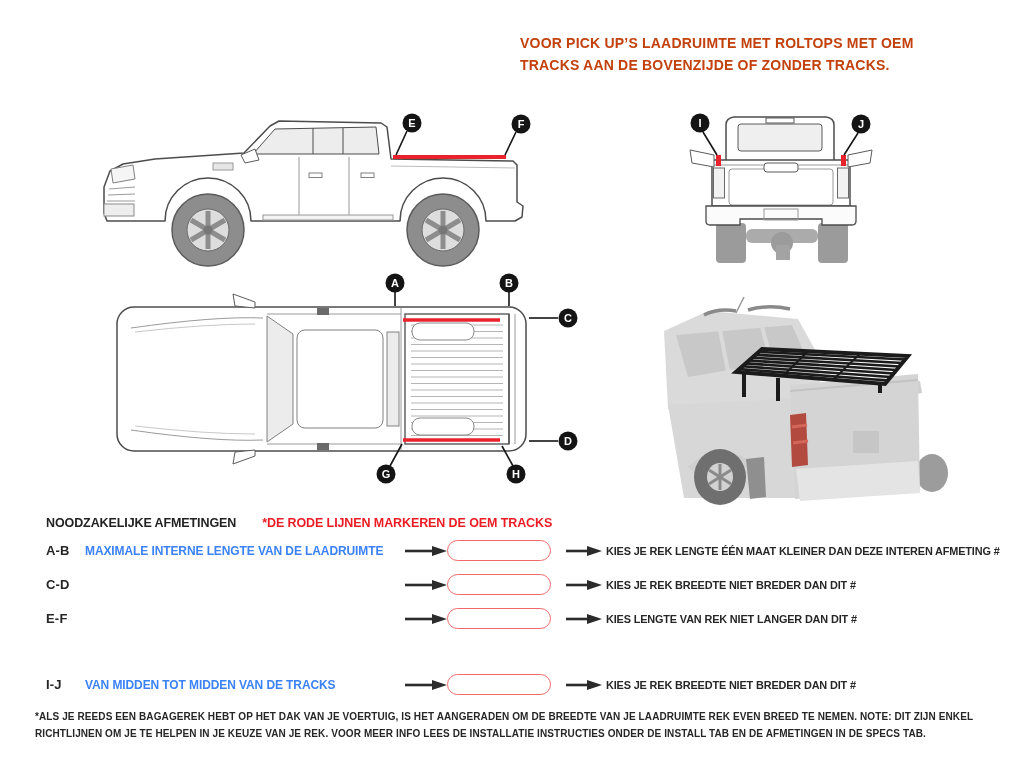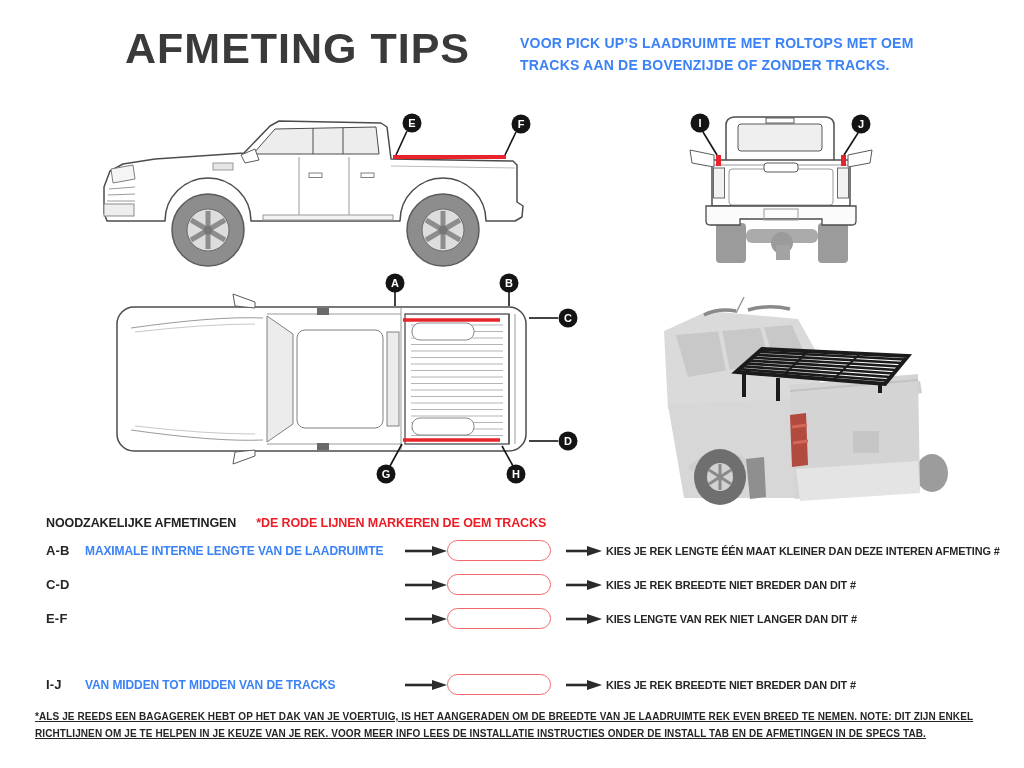--- a/index.html
+++ b/index.html
@@ -4,52 +4,51 @@
 <style>
   * { margin:0; padding:0; box-sizing:border-box; }
   html,body { width:1024px; height:768px; background:#ffffff; overflow:hidden;
     font-family:"Liberation Sans", sans-serif; }
   .abs { position:absolute; }
   #canvas { position:relative; width:1024px; height:768px; background:#fff; }
 
   
   .title { left:125px; top:24px; font-size:43px; font-weight:900; letter-spacing:1px;
     color:#3a3a3a; }
-  .subtitle { left:520px; top:32px; font-size:14px; font-weight:bold; color:#3b82f6;
+  .subtitle { left:520px; top:32px; font-size:14px; font-weight:bold; color:#c2410c;
     line-height:22px; letter-spacing:0.2px; }
   .subtitle span { display:block; }
 
   
   .theading { left:46px; top:516px; font-size:12.5px; font-weight:bold; color:#222;
     letter-spacing:-0.1px; }
-  .theading .rednote { color:#EC1C24; margin-left:20px; }
+  .theading .rednote { color:#EC1C24; margin-left:26px; }
   .mrow { position:absolute; left:0; height:22px; width:1024px;text-align:right; }
   .mrow .code { position:absolute; left:46px; top:3px; font-size:13px; font-weight:bold;
     color:#262626; letter-spacing:0.2px; }
   .mrow .desc { position:absolute; left:85px; top:4px; font-size:12px; font-weight:bold;
     color:#3b82f6; letter-spacing:-0.1px; }
   .mrow .a1 { position:absolute; left:404px; top:5px; }
   .mrow .pill { position:absolute; left:447px; top:0; width:104px; height:21px;
     border:1.6px solid #F2696B; border-radius:11px; background:#fff; }
   .mrow .a2 { position:absolute; left:565px; top:5px; }
   .mrow .adv { position:absolute; left:606px; top:5px; font-size:10.9px; font-weight:bold;
     color:#262626; letter-spacing:-0.15px; }
   .footnote { left:35px; top:709px; width:975px; font-size:10px; font-weight:bold;
-    color:#262626; line-height:16.5px; letter-spacing:0.1px;text-decoration:underline; }
+    color:#262626; line-height:16.5px; letter-spacing:0.1px; }
 
   svg { display:block; }
   svg text.mk { font-family:"Liberation Sans",sans-serif; font-size:11px; font-weight:bold;
     fill:#ffffff; text-anchor:middle; }
 </style>
 </head>
 <body>
 
 <div id="canvas">
 
-  <div class="abs title">AFMETING TIPS</div>
   <div class="abs subtitle">
     <span>VOOR PICK UP’S LAADRUIMTE MET ROLTOPS MET OEM</span>
     <span>TRACKS AAN DE BOVENZIJDE OF ZONDER TRACKS.</span>
   </div>
 
   <svg class="abs" style="left:95px; top:103px;" width="460" height="165" viewBox="0 0 460 165">
 
     <g>
       <circle cx="113" cy="127" r="36" fill="#8d8d8d" stroke="#5a5a5a" stroke-width="1.5"></circle>
       <circle cx="113" cy="127" r="21" fill="#dddddd" stroke="#6a6a6a"></circle>

